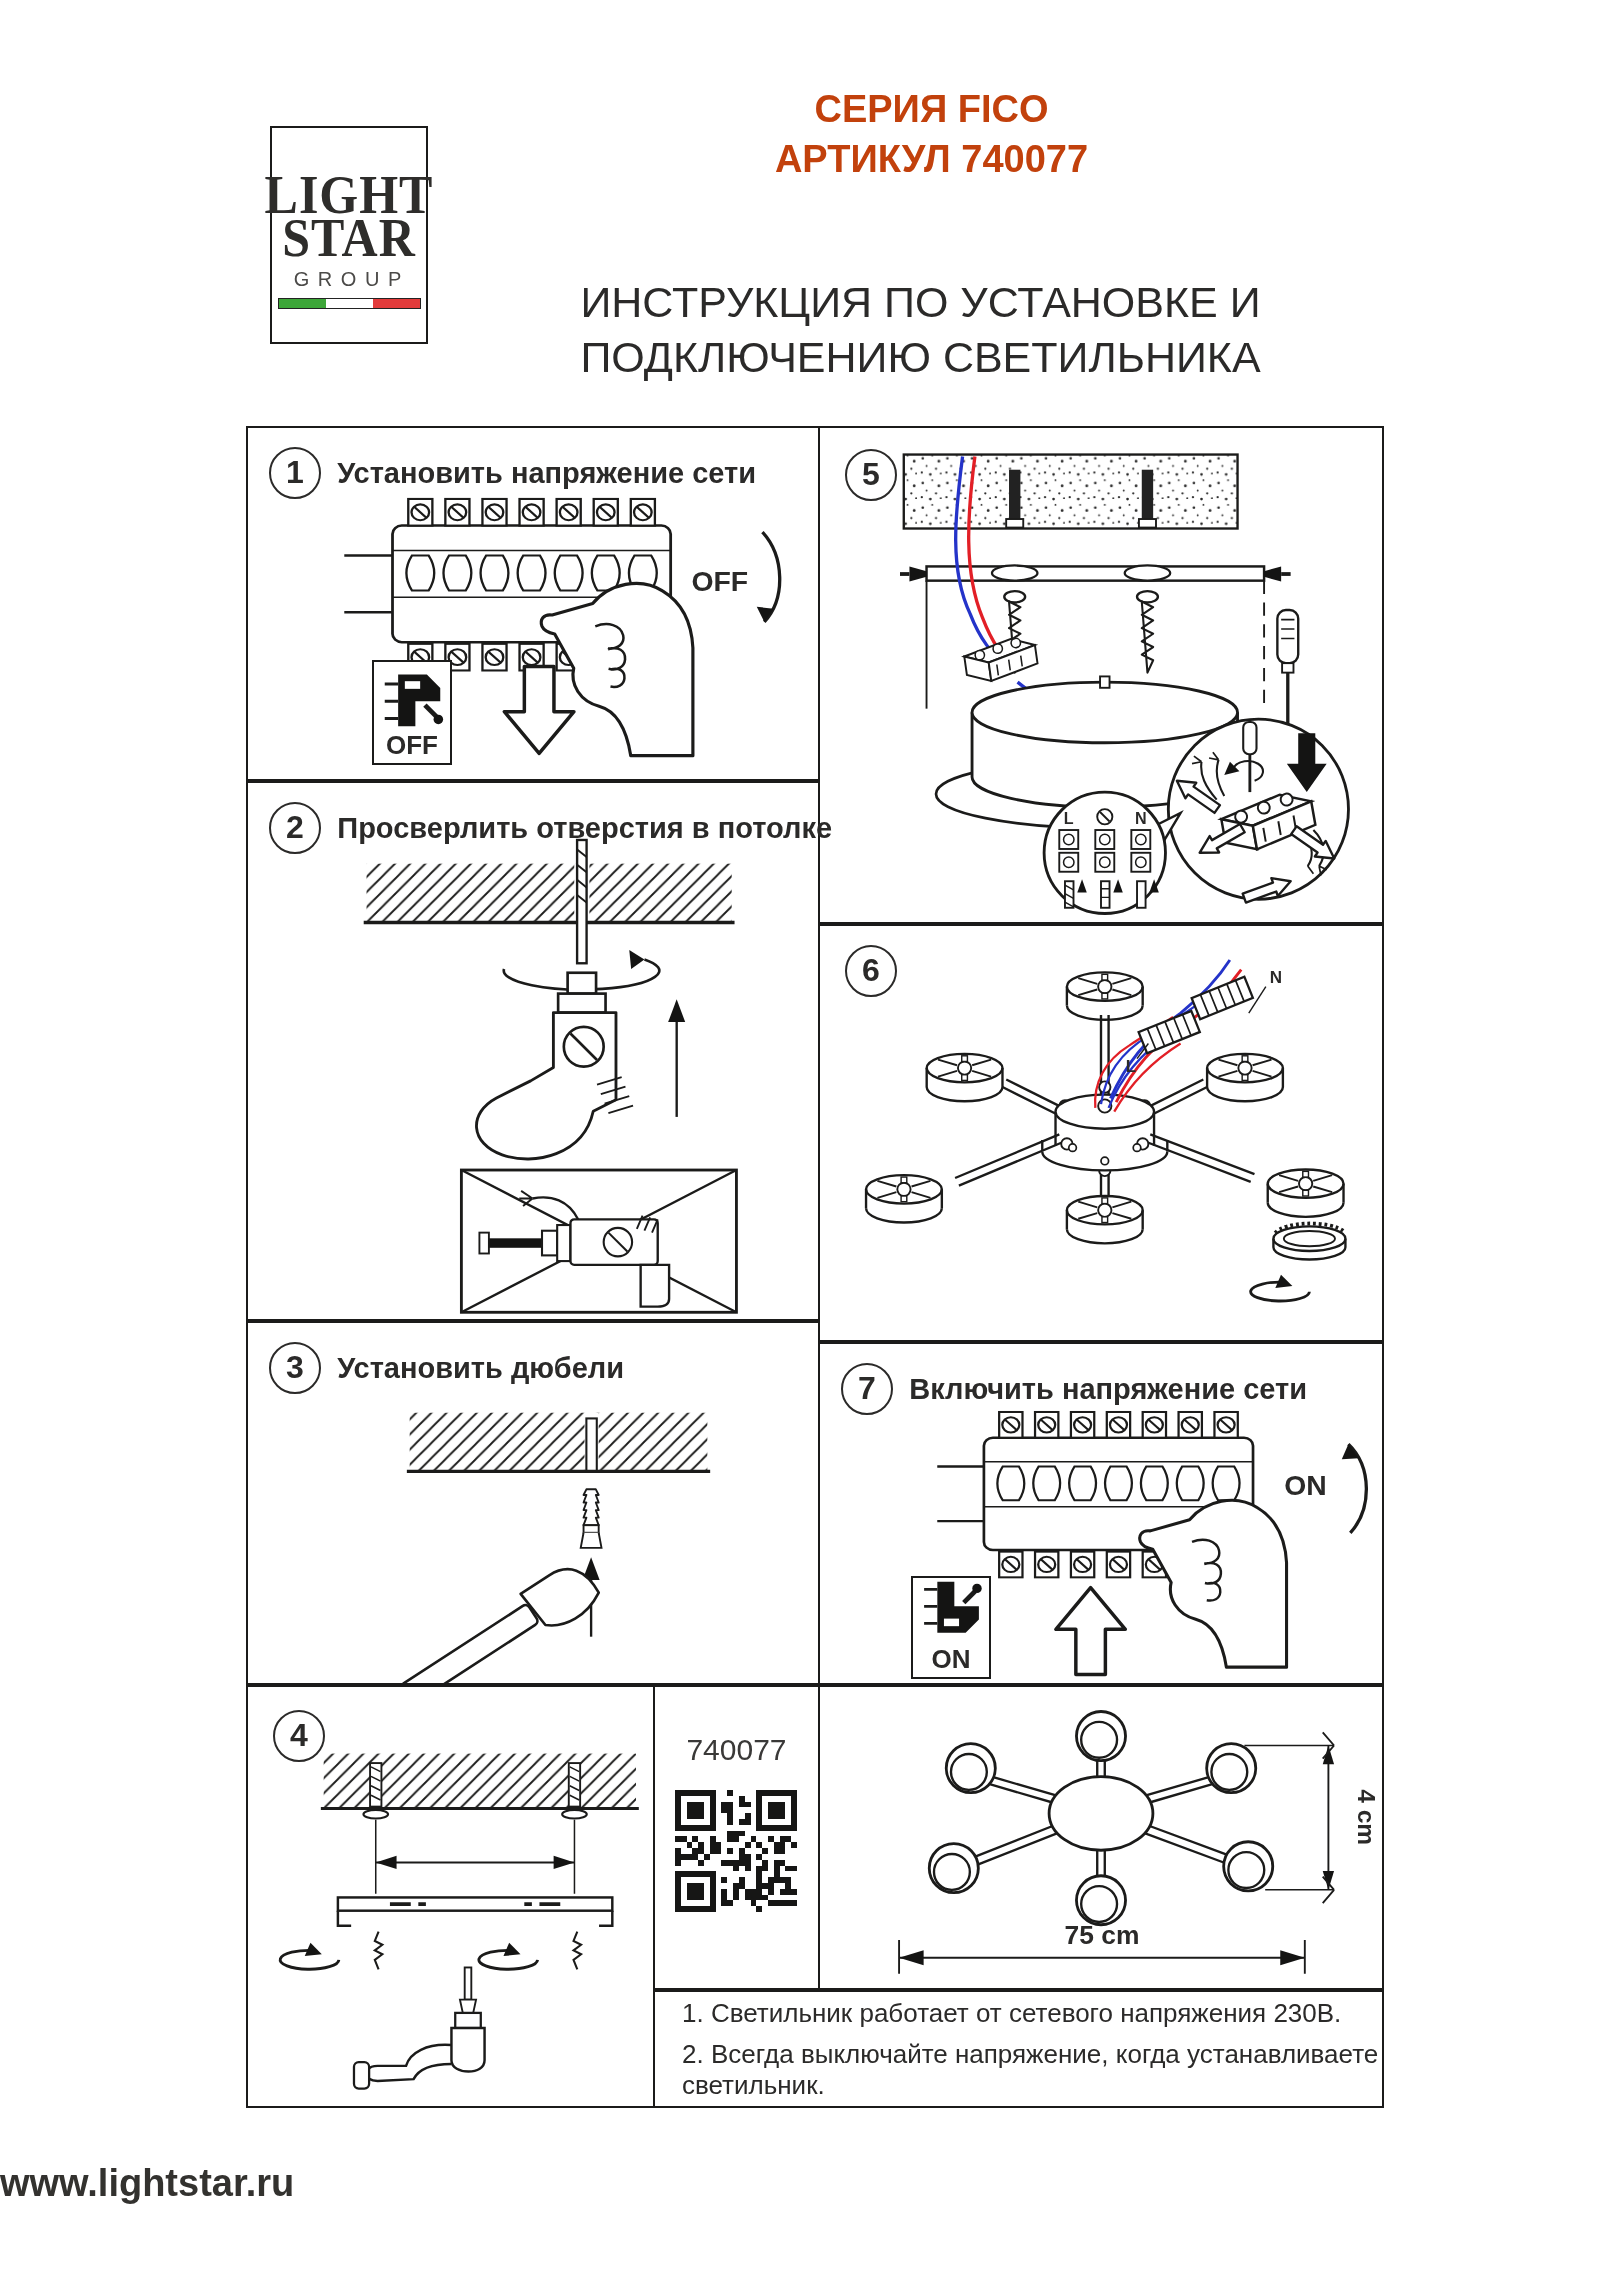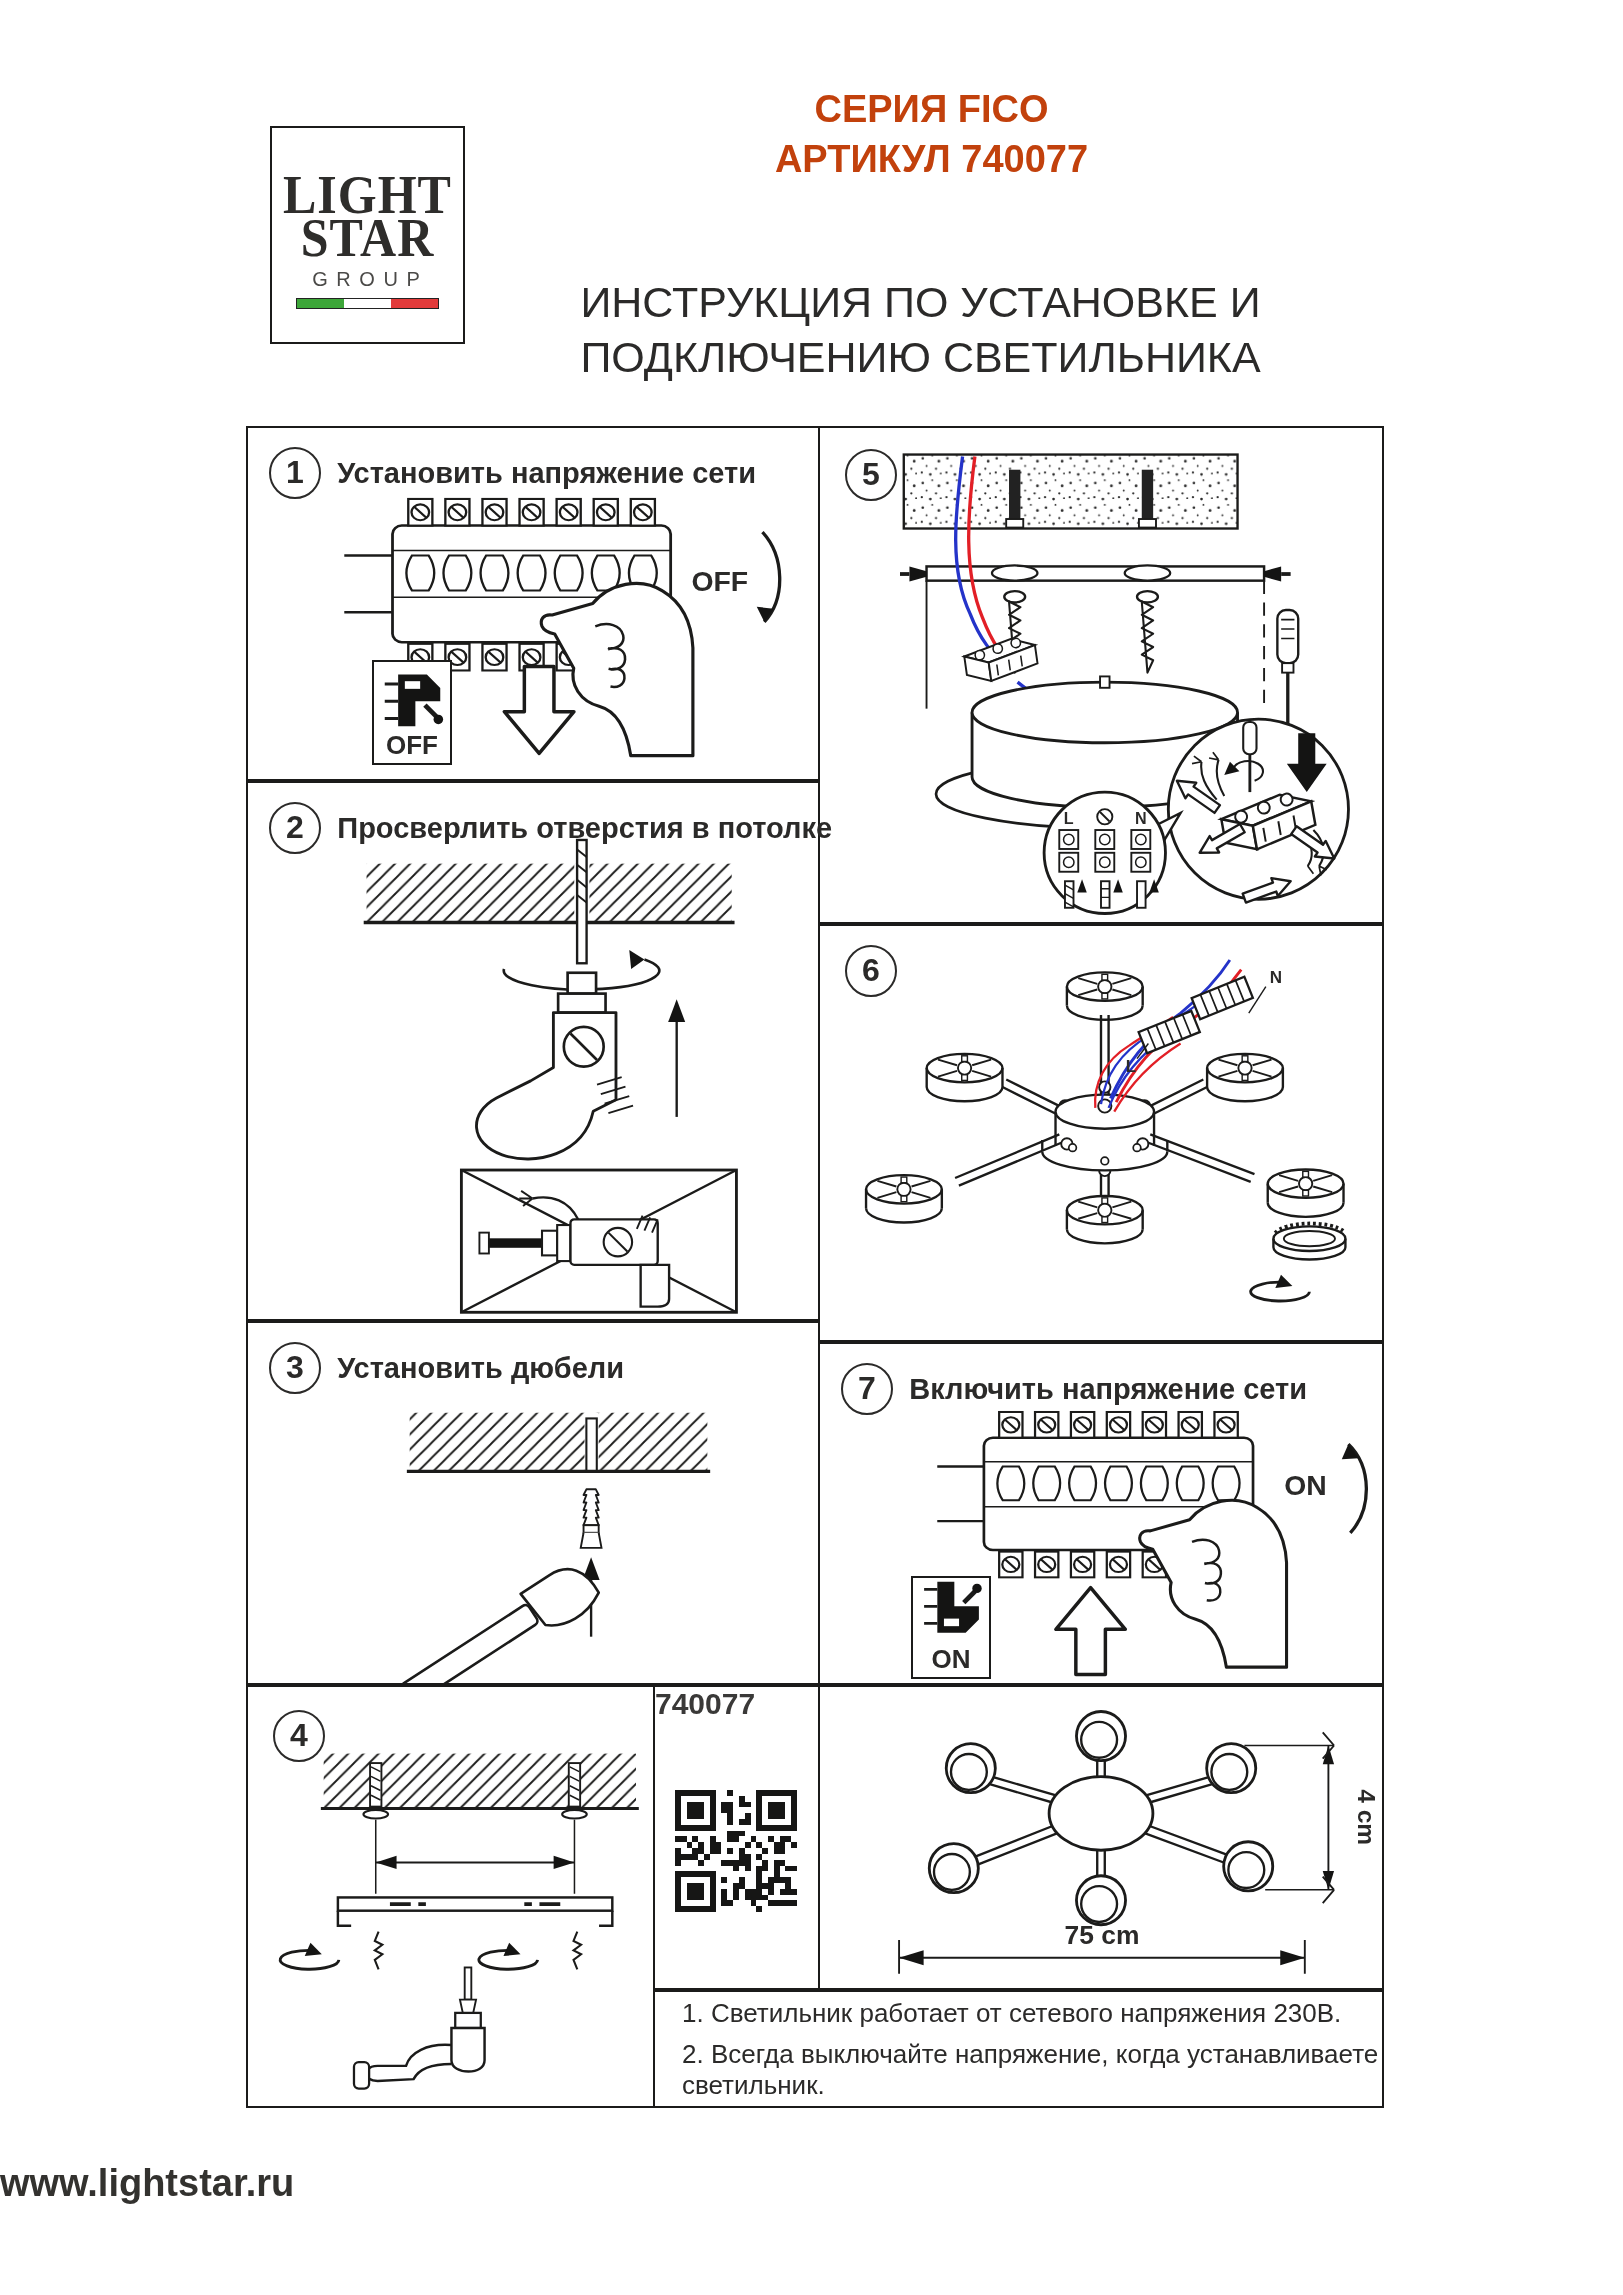--- a/index.html
+++ b/index.html
@@ -10,32 +10,32 @@
   svg text{font-family:"Liberation Sans",sans-serif;fill:#2b2a29}
   .step-head{position:absolute;left:21px;top:19px;display:flex;align-items:center;gap:16.3px;z-index:3}
   .num{width:52px;height:52px;border:2.4px solid #2b2a29;border-radius:50%;
        font-size:32px;font-weight:700;line-height:47px;text-align:center;background:#fff}
   .step-label{font-size:29px;font-weight:700;letter-spacing:0;white-space:nowrap}
   .switch-box{position:absolute;border:2.9px solid #1b1b1a;background:#fff;display:flex;
       flex-direction:column;align-items:center;justify-content:flex-end;z-index:2}
   .switch-box .sw-label{font-size:26px;font-weight:700;margin-bottom:1.9px}
   .switch-box svg{display:block}
   
-  .logo-box{position:absolute;left:270px;top:126px;width:195px;height:218px;border:2.4px solid #1b1b1a;
+  .logo-box{position:absolute;left:270px;top:126px;width:158px;height:218px;border:2.4px solid #1b1b1a;
       display:flex;flex-direction:column;align-items:center;justify-content:flex-start;padding-top:46px}
   .logo-word{font-family:"Liberation Serif",serif;font-weight:700;font-size:50px;line-height:.86;
       letter-spacing:1px;transform:scaleY(1.08);color:#2e2d2b}
   .logo-group{font-size:20px;letter-spacing:8.6px;color:#4b4a48;margin:7.6px 0 0 5.7px}
   .flag{width:143px;height:10.5px;border:1.4px solid #222;display:flex;margin-top:7.6px}
   .flag div{flex:1}
   .hdr-right{position:absolute;left:574px;width:715px;top:84px;text-align:center;font-weight:700;
       font-size:38px;line-height:1.32;color:#c2410c}
   .hdr-title{position:absolute;left:550px;width:741px;top:275px;text-align:center;font-weight:400;
       font-size:43px;line-height:1.28;color:#2b2a29}
-  .qr-cell-label{font-size:30px;font-weight:700;color:#39383666;color:#3a3938;}
+  .qr-cell-label{font-size:30px;font-weight:400;color:#39383666;color:#3a3938;text-align:center;margin-top:46px}
   .notes{position:absolute;left:653px;top:1990px;width:731px;height:118px;border:2.4px solid #1b1b1a;
       display:flex;flex-direction:column;justify-content:center;padding-left:27px;gap:10px;
       font-size:26px;color:#2b2a29}
   .footer{position:absolute;left:0;top:2162px;width:100%;text-align:left;
       font-size:38px;font-weight:700;color:#33322f}
 </style>
 </head>
 <body>
 
 <svg width="0" height="0" style="position:absolute" aria-hidden="true">

